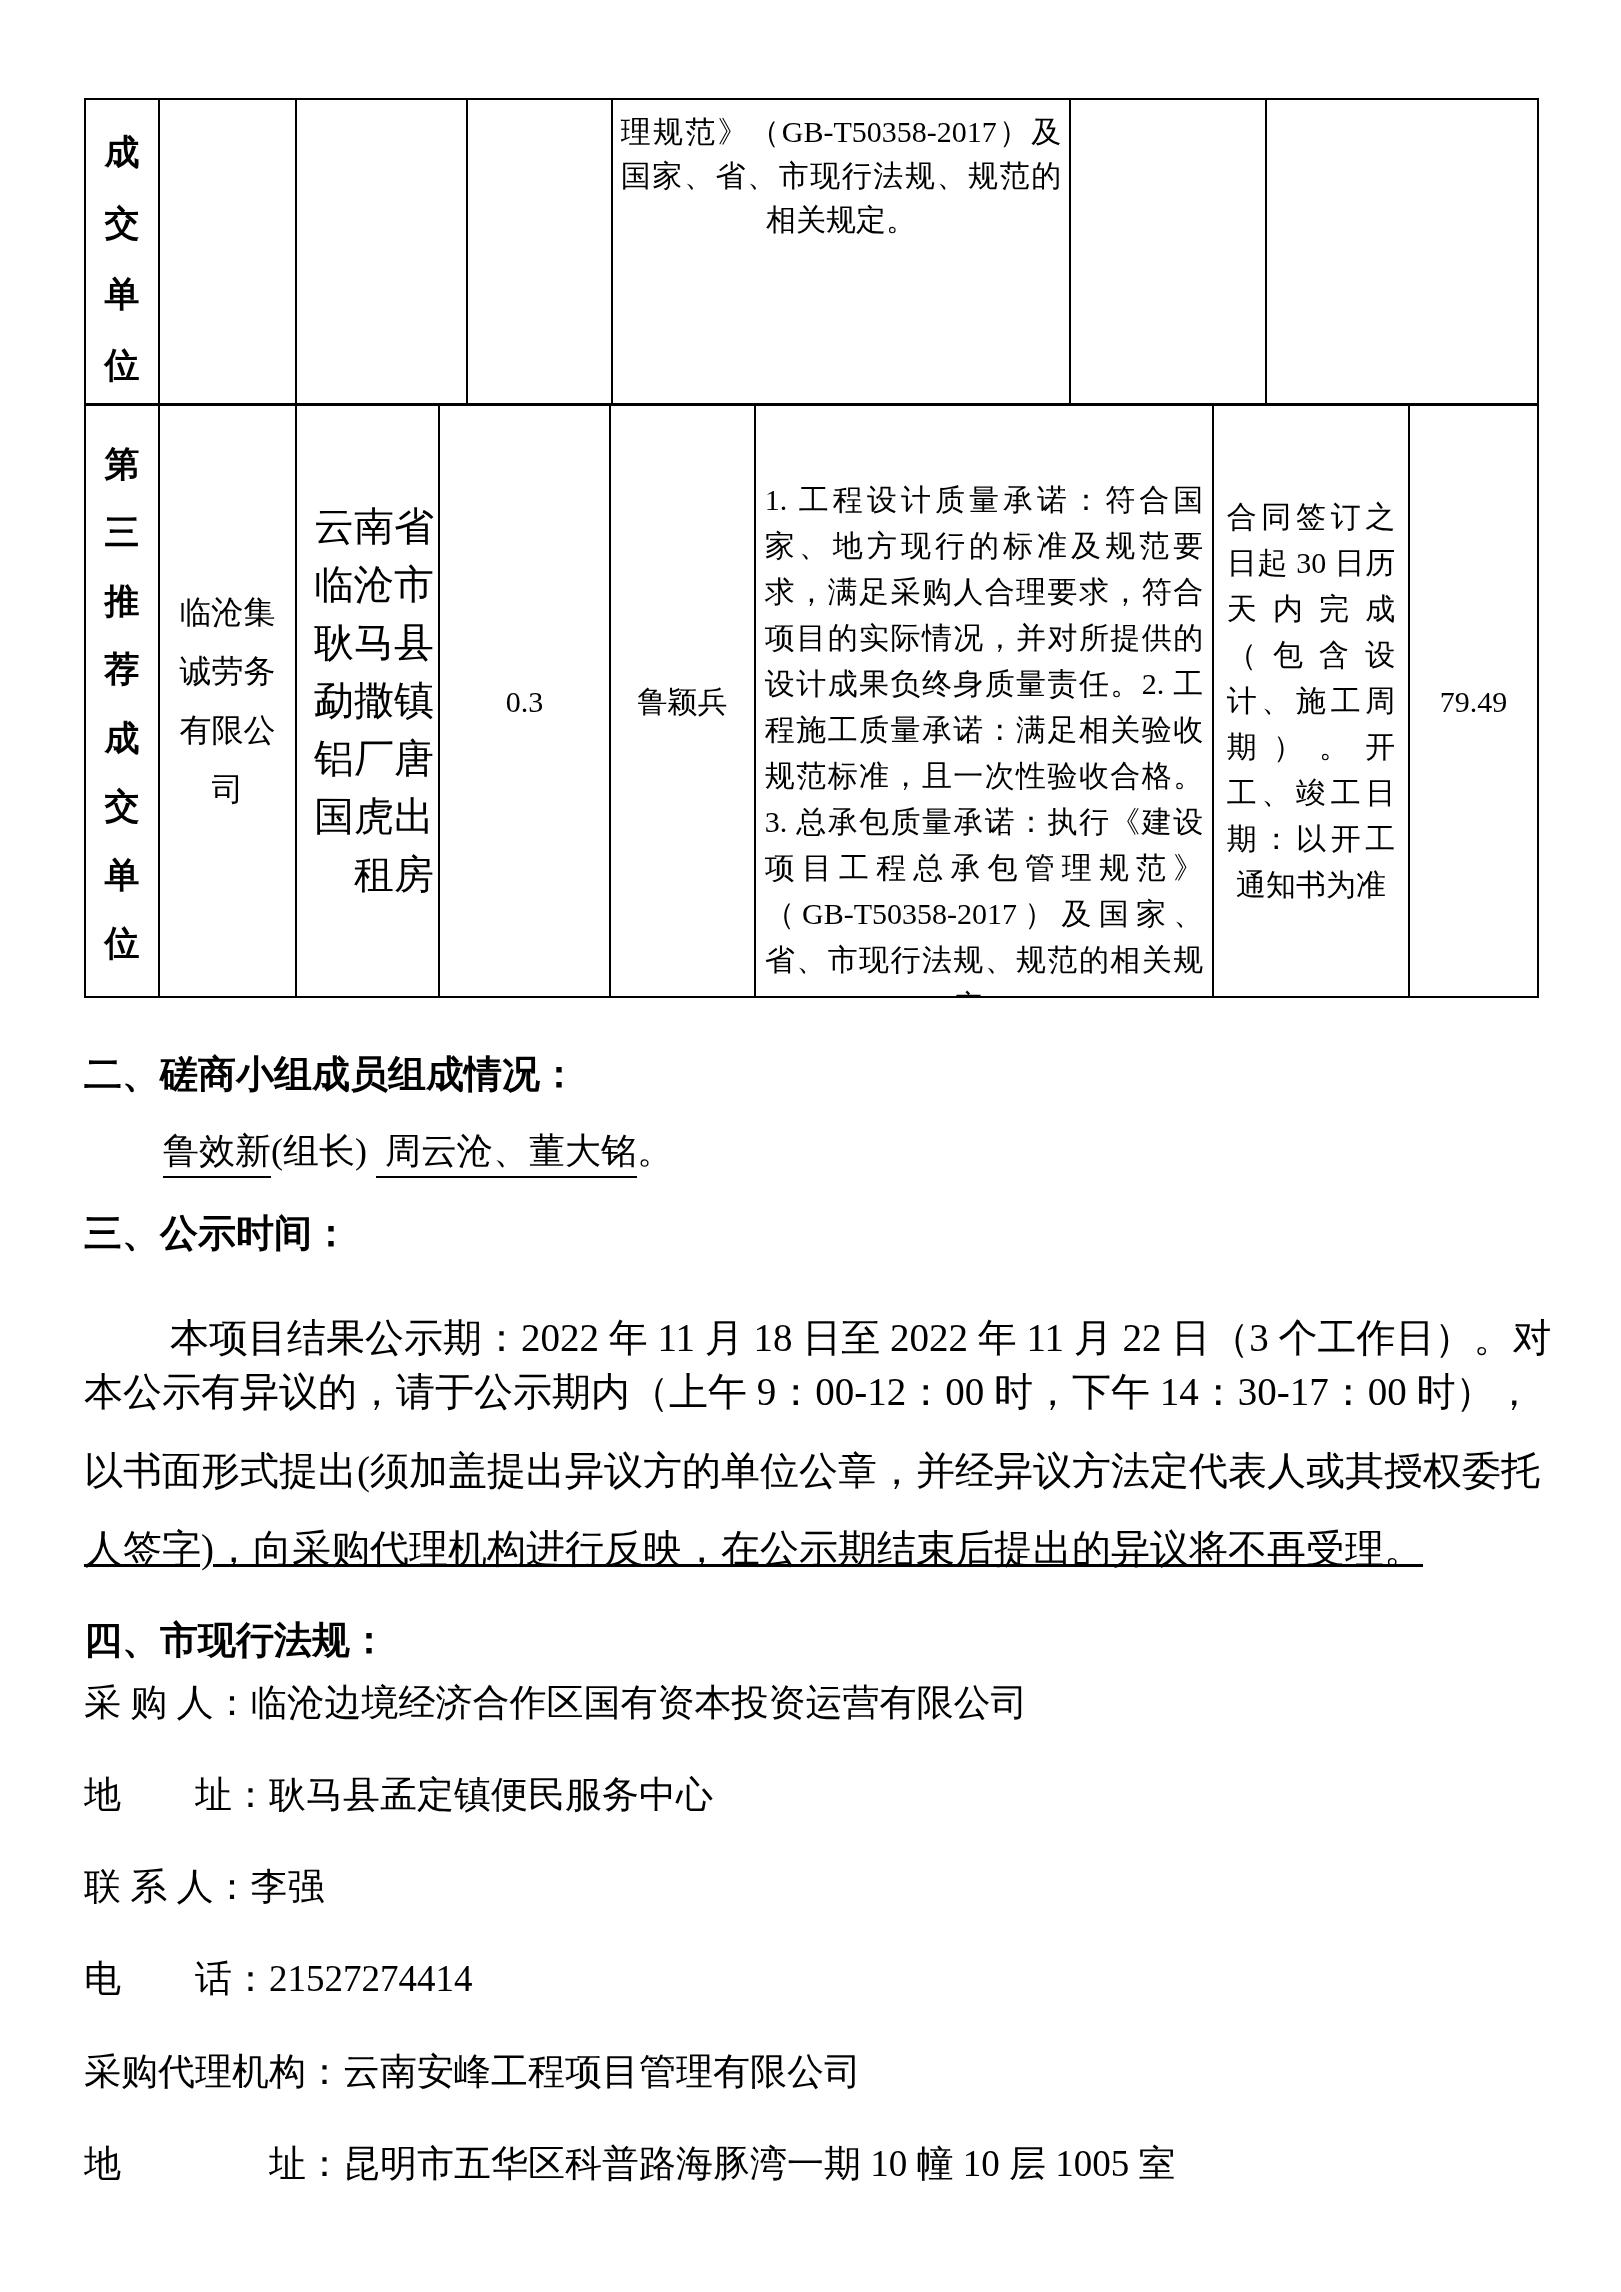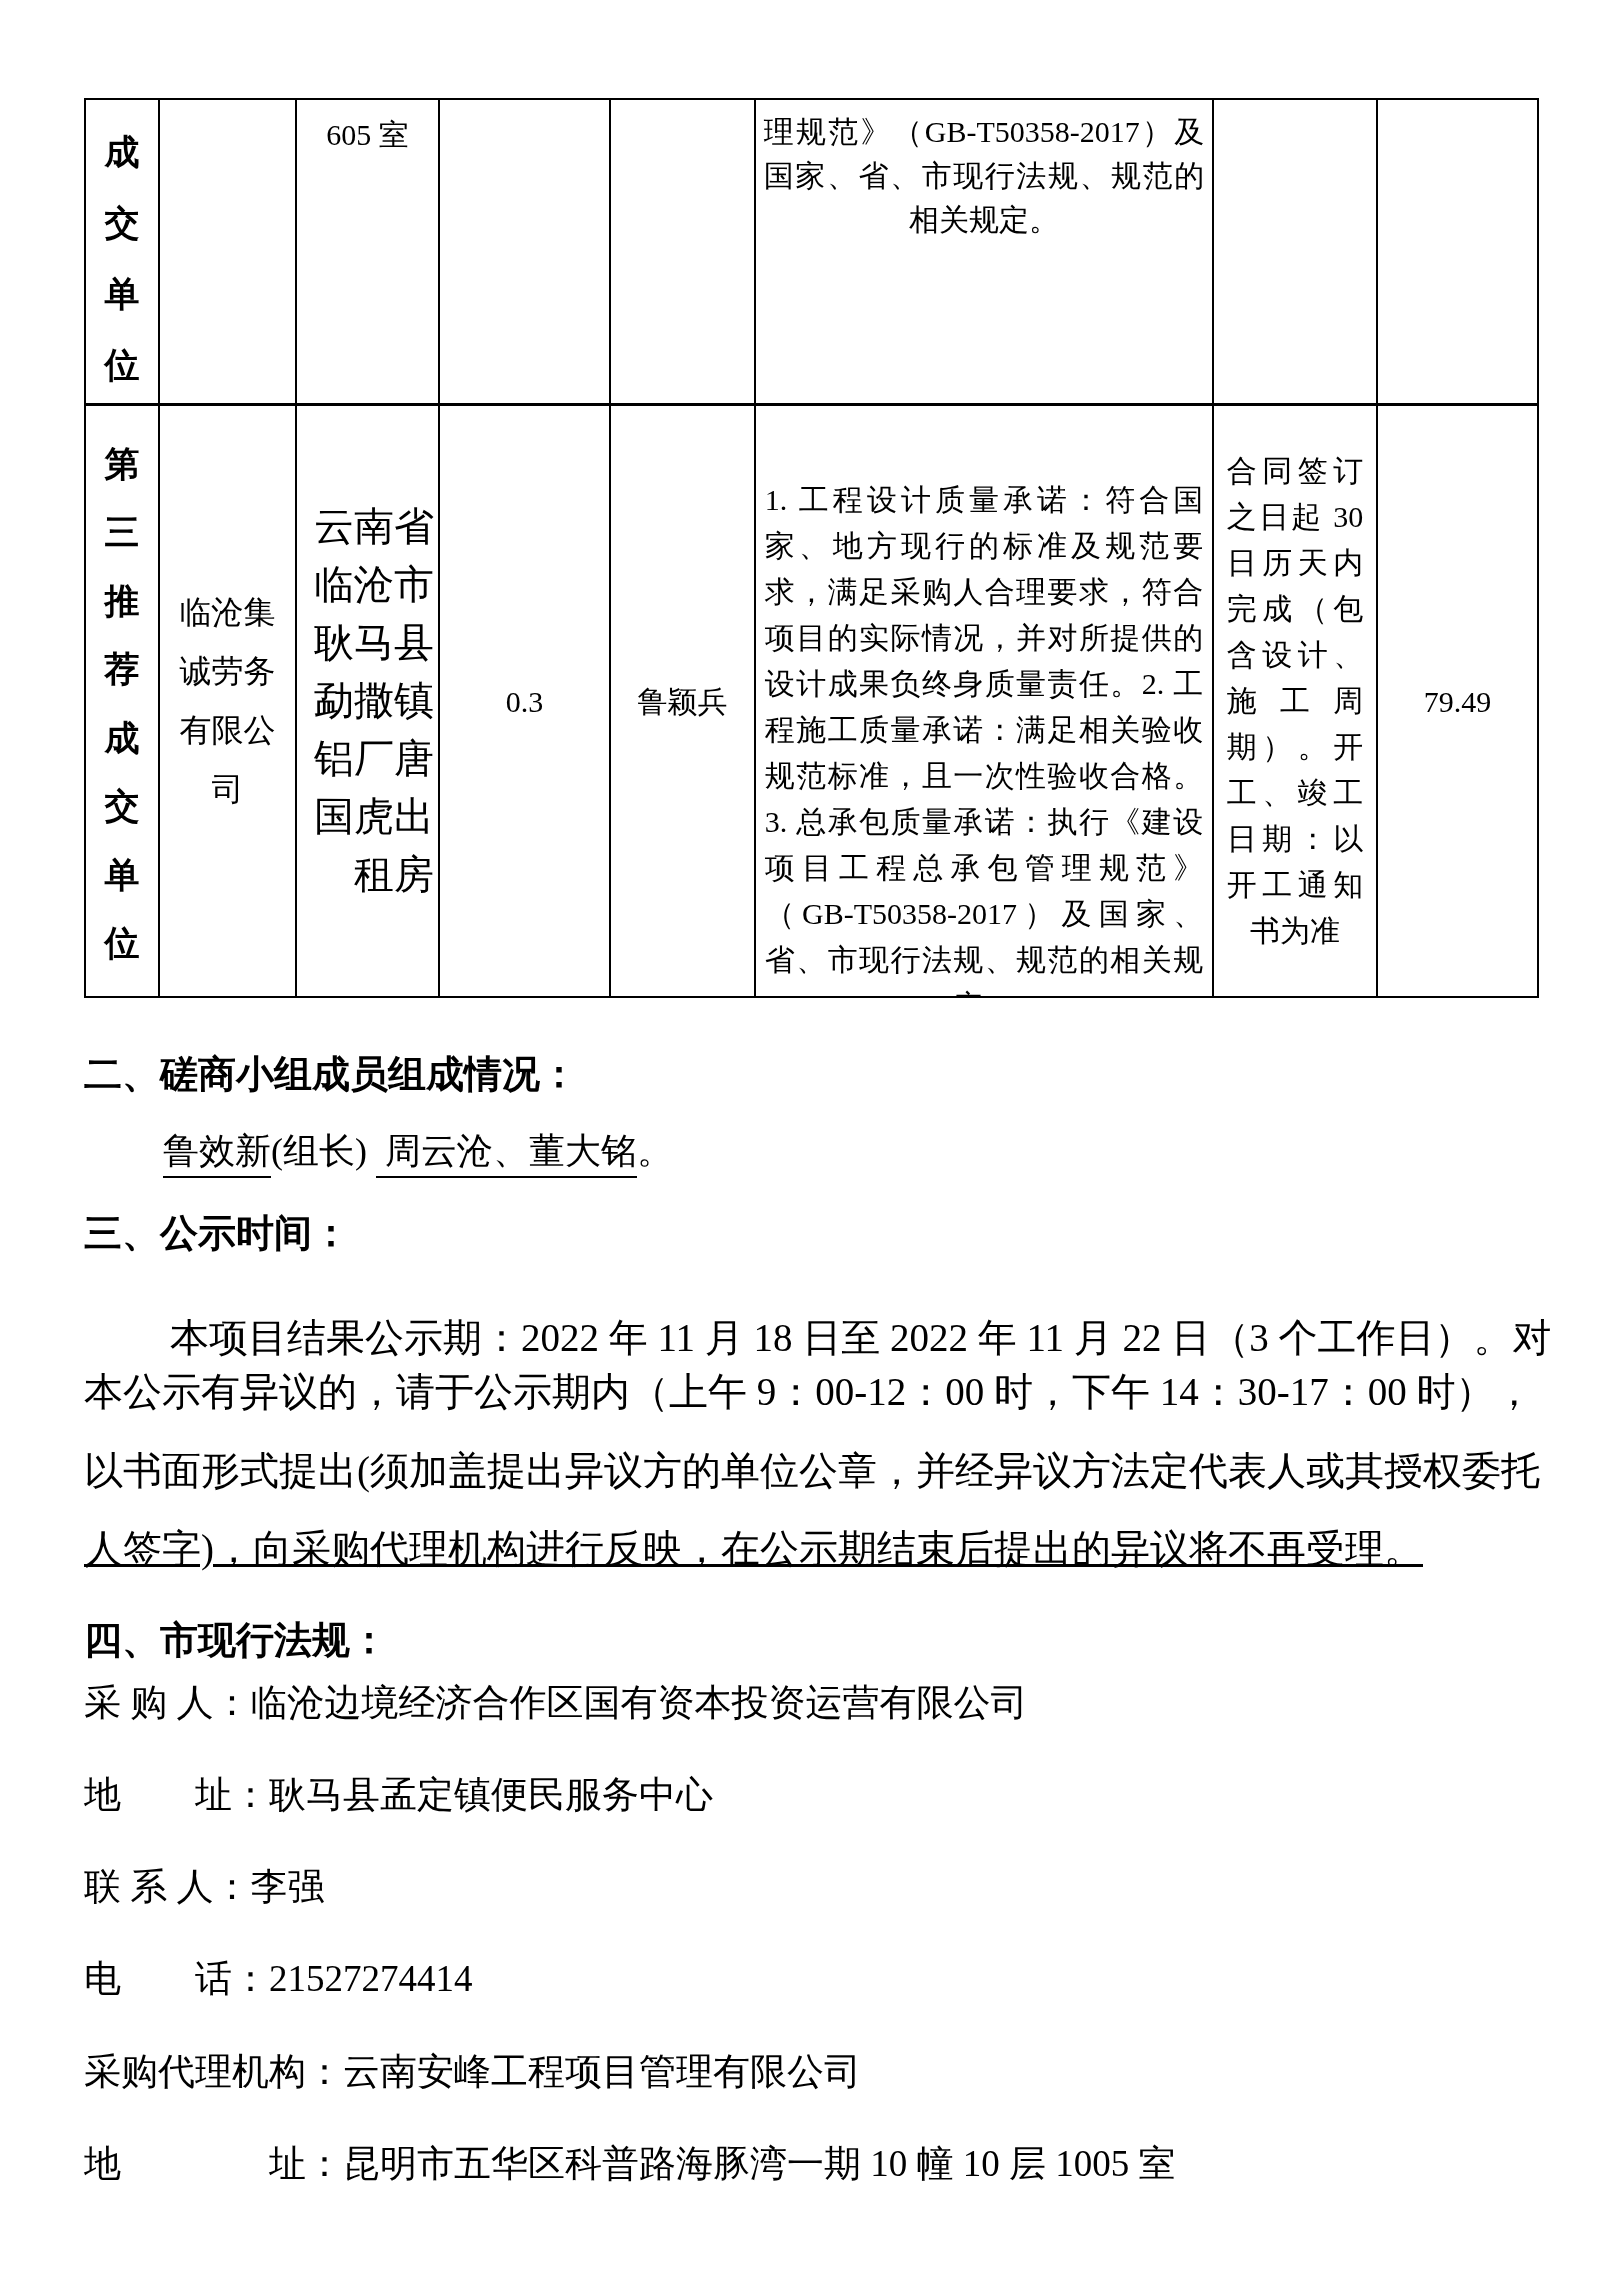--- a/index.html
+++ b/index.html
@@ -23,21 +23,21 @@
   .trow-2{height:590px;}
   .tcell{
     box-sizing:border-box;
     border-right:2.9px solid #000;
     overflow:hidden;
     font-size:30px;
     line-height:45px;
   }
   .tcell.last{border-right:none;}
   .w1{width:74px;} .w2{width:137px;} .w3{width:143px;} .w4{width:171px;}
-  .w5{width:145px;} .w6{width:458px;} .w7{width:164px;} .w8{flex:1;}
+  .w5{width:145px;} .w6{width:458px;} .w7{width:196px;} .w8{flex:1;}
   .vhead{
     display:flex;flex-direction:column;align-items:center;justify-content:space-between;
     font-weight:bold;font-size:35px;line-height:39px;
     font-family:"Liberation Serif","DejaVu Serif",serif;
   }
   .vhead-1{padding:33px 0 17.6px 0;}
   .vhead-2{padding:39px 0 33px 0;}
   .cell-top-center{padding-top:11.8px;text-align:center;}
   .cont-text{
     padding:9.8px 7.8px 0 7.8px;
@@ -72,21 +72,20 @@
   <div class="doc-table">
 
     <div class="trow trow-1">
       <div class="tcell w1 vhead vhead-1">
           <span>成</span>
           <span>交</span>
           <span>单</span>
           <span>位</span>
         </div>
       <div class="tcell w2"></div>
-      <div class="tcell w3 cell-top-center">605 室</div>
       <div class="tcell w4"></div>
       <div class="tcell w5"></div>
       <div class="tcell w6">
         <div class="cont-text">理规范》（GB-T50358-2017）及国家、省、市现行法规、规范的相关规定。</div>
       </div>
       <div class="tcell w7"></div>
       <div class="tcell w8 last"></div>
     </div>
 
     <div class="trow trow-2">

